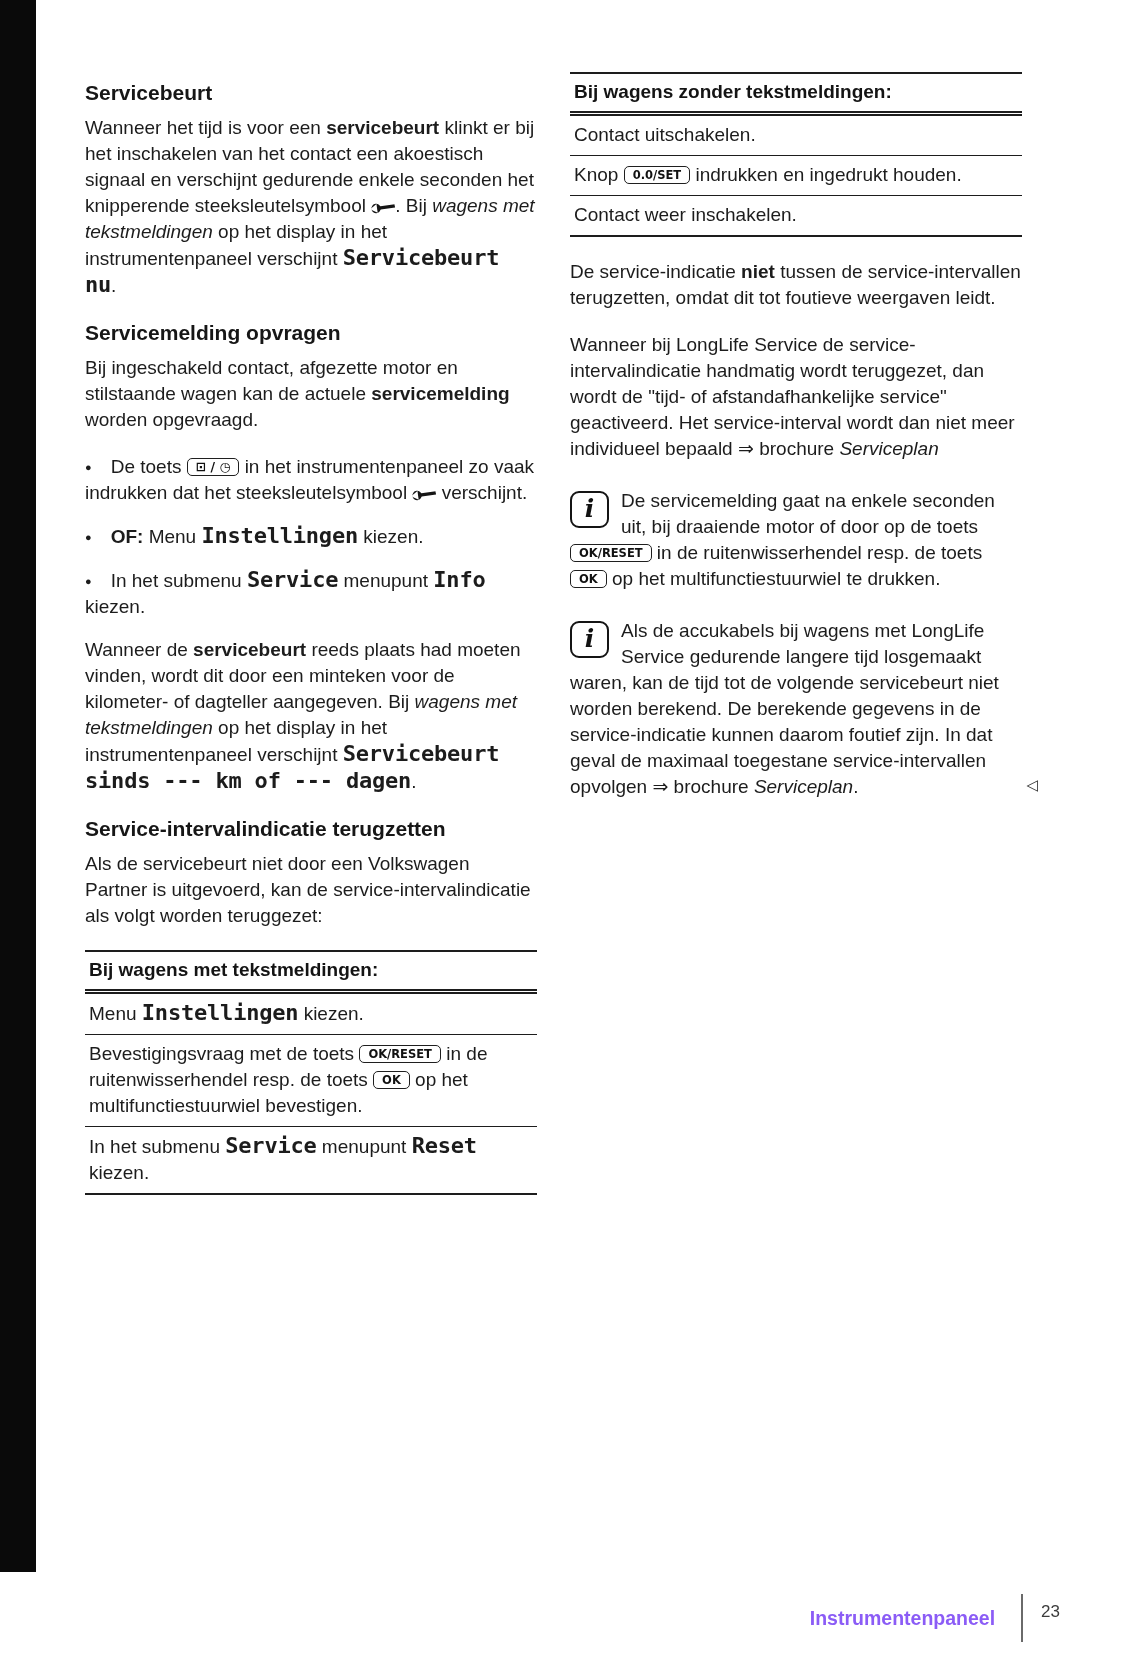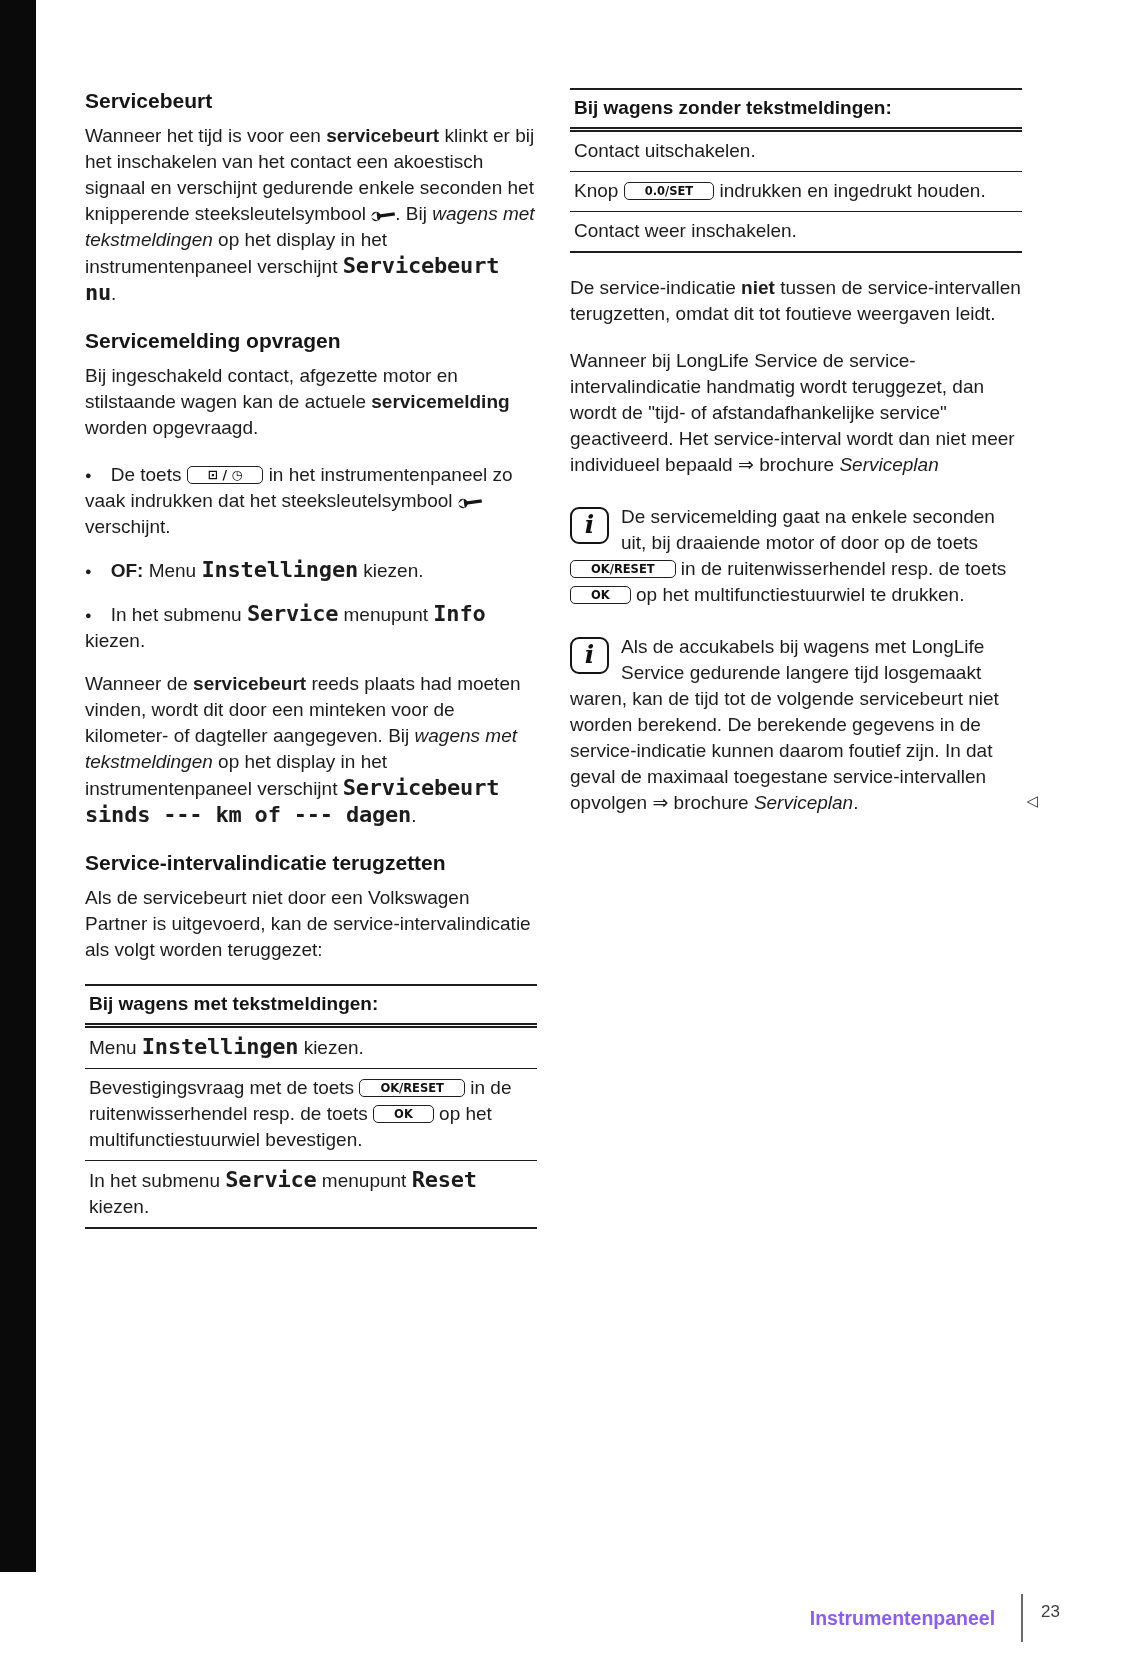--- a/index.html
+++ b/index.html
@@ -2,33 +2,33 @@
 <html><head>
 <meta charset="utf-8">
 <style>
   html,body{margin:0;padding:0;background:#e8e8e8;}
   .page{
     position:relative;width:1142px;height:1654px;background:#ffffff;
     font-family:"Liberation Sans",sans-serif;color:#1c1c1c;overflow:hidden;
   }
   .gutter-bar{position:absolute;left:0;top:0;width:36px;height:1572px;background:#0a0a0a;}
   .col{position:absolute;width:452px;font-size:19px;line-height:26px;}
-  .col-left{left:85px;top:88px;}
-  .col-right{left:570px;top:88px;}
+  .col-left{left:85px;top:80px;}
+  .col-right{left:570px;top:72px;}
   h3.hd{font-size:21px;line-height:26px;margin:0 0 9px 0;font-weight:700;color:#161616;}
   .sp-above{margin-top:27px;}
   p.para{margin:0 0 21px 0;}
   .b{font-weight:700;}
   .i{font-style:italic;}
   .m{font-family:"DejaVu Sans Mono",monospace;font-weight:700;font-size:22px;letter-spacing:-0.2px;}
   .bullet-p{margin:0 0 17px 0;}
   .bullet-p::before{content:"●";font-size:11px;vertical-align:2px;margin-right:19px;}
   .keycap{
     display:inline-block;border:1.8px solid #1f1f1f;border-radius:5px;
-    padding:0 20px;font-size:11.5px;font-weight:700;line-height:16px;
+    padding:0 8px;font-size:11.5px;font-weight:700;line-height:16px;
     vertical-align:2px;white-space:nowrap;font-family:"DejaVu Sans",sans-serif;color:#111;
   }
   .keycap.sym{font-size:12.5px;}
   .wrench{display:inline-block;vertical-align:-1px;transform:rotate(-8deg);}
   .vtable{border-top:2.5px solid #1d1d1d;border-bottom:2.5px solid #1d1d1d;margin:14px 0 22px 0;}
   .vtable .thead{font-weight:700;padding:5px 4px 6px 4px;border-bottom:5px double #1d1d1d;color:#141414;}
   .vtable .trow{padding:6px 4px 7px 4px;border-bottom:1.6px solid #1d1d1d;}
   .vtable .trow:last-child{border-bottom:none;}
   .note{position:relative;margin:26px 0 0 0;}
   .infoicon{

